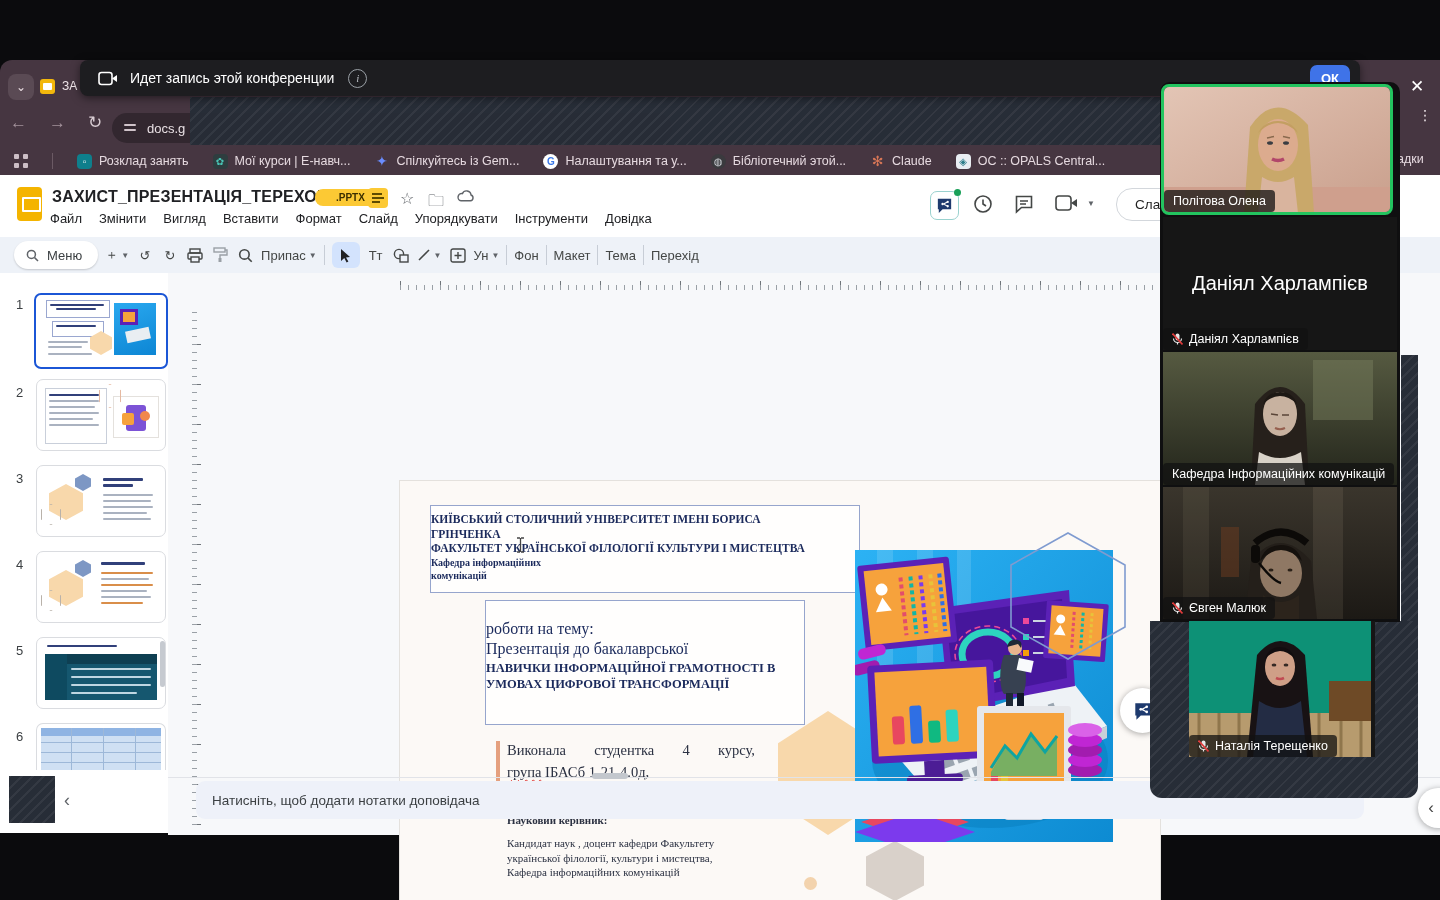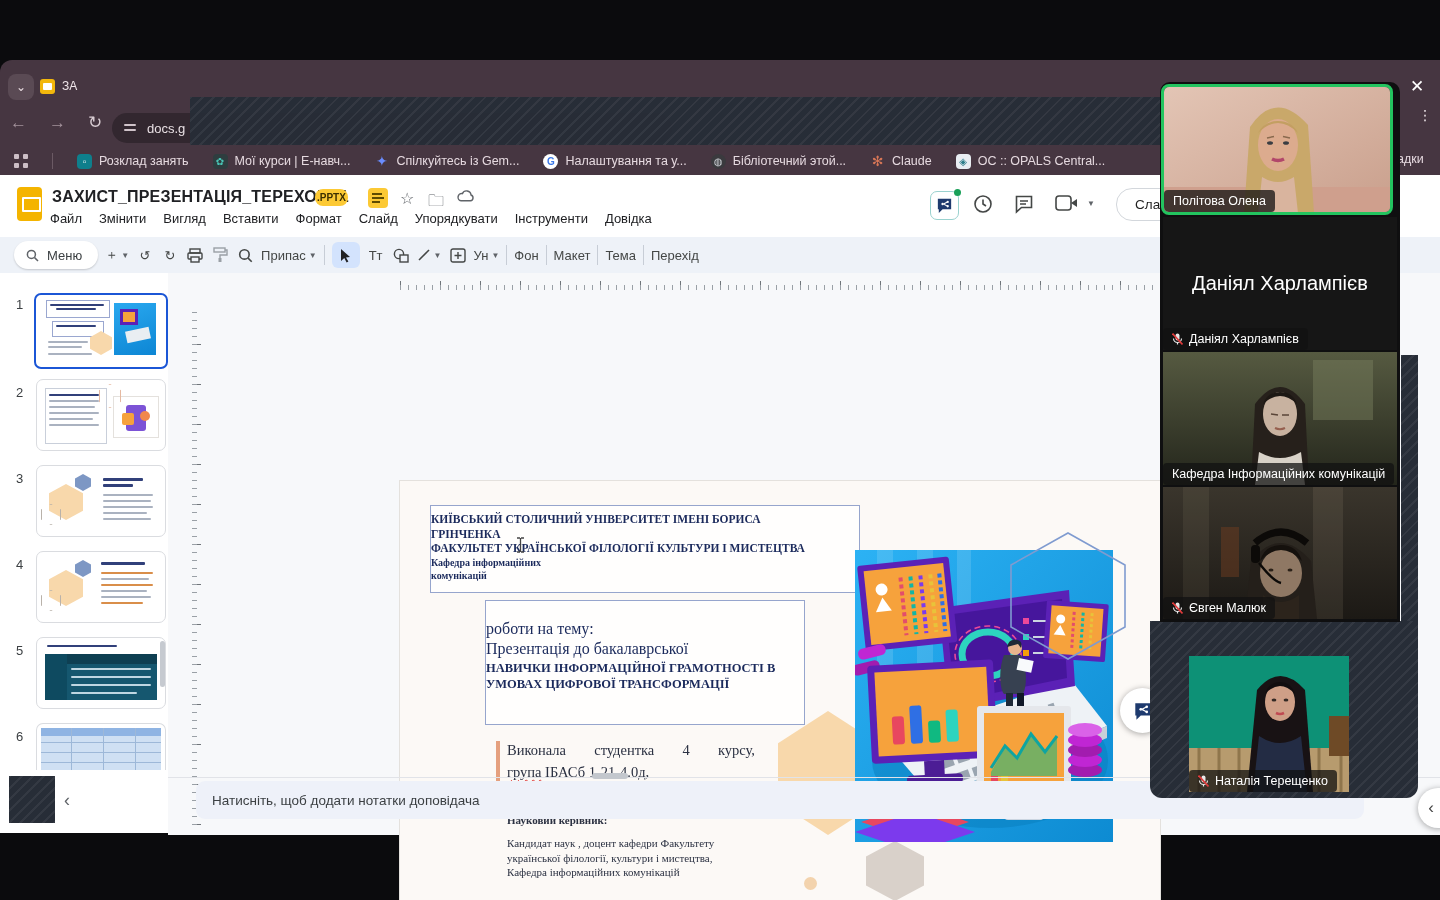--- a/index.html
+++ b/index.html
@@ -38,21 +38,21 @@
   .iinfo{margin-left:14px;width:17px;height:17px;border:1.4px solid #9aa0a6;border-radius:50%;color:#b8bcc1;
          display:inline-flex;align-items:center;justify-content:center;font-size:11px;font-family:"Liberation Serif",serif;font-style:italic;}
   .okbtn{margin-left:auto;background:#3f73e8;color:#fff;border:none;border-radius:7px;width:40px;height:27px;
          font-size:13px;font-weight:bold;}
   .hatch{background-color:#272d37;background-image:repeating-linear-gradient(135deg,rgba(255,255,255,.06) 0 2px,transparent 2px 8px);}
   
   .gsapp{left:0;top:175px;width:1440px;height:658px;background:#fff;}
   .gslogo{left:17px;top:12px;width:25px;height:34px;background:#f4b400;border-radius:4px;position:absolute;}
   .gslogo:after{content:"";position:absolute;left:5px;top:10px;width:15px;height:11px;border:2.5px solid #fff;border-radius:1px;}
   .doctitle{left:52px;top:13px;font-size:16px;font-weight:bold;color:#202124;letter-spacing:.2px;}
-  .badge{left:315px;top:14px;background:#fcc934;color:#3c2f00;font-size:10px;font-weight:bold;border-radius:8px;padding:3px 2px;}
+  .badge{left:315px;top:14px;background:#fcc934;color:#3c2f00;font-size:10px;font-weight:bold;border-radius:8px;padding:3px 21px;}
   .fticon{left:368px;top:13px;width:20px;height:20px;background:#fcc934;border-radius:4px;position:absolute;}
   .fticon:after{content:"";position:absolute;left:4px;top:4px;width:12px;height:12px;
      background:linear-gradient(#5f4b00 0 0) 0 1px/10px 2px no-repeat,linear-gradient(#5f4b00 0 0) 0 5px/12px 2px no-repeat,linear-gradient(#5f4b00 0 0) 0 9px/8px 2px no-repeat;}
   .hico{color:#5f6368;font-size:16px;}
   .menus{left:50px;top:36px;display:flex;gap:17px;font-size:13px;color:#202124;}
   .menus span{cursor:default;}
   .toolbar{left:0;top:62px;width:1440px;height:36px;background:#eef2f8;display:flex;align-items:center;
            padding-left:14px;box-sizing:border-box;gap:7px;color:#444746;font-size:13px;}
   .menupill{background:#fff;border-radius:15px;height:28px;display:flex;align-items:center;gap:8px;padding:0 16px 0 12px;
             box-shadow:0 1px 2px rgba(0,0,0,.18);color:#3c4043;}
@@ -531,20 +531,29 @@
     <div class="abs" style="left:168px;top:602px;width:1272px;height:1px;background:#e1e3e8"></div>
     <div class="abs" style="left:592px;top:598px;width:36px;height:6px;background:#c3c7cd;border-radius:3px"></div>
     <span class="abs" style="left:64px;top:615px;color:#5f6368;font-size:18px">‹</span>
     <div class="notesbox" style="position:absolute">
       <span>Натисніть, щоб додати нотатки доповідача</span>
     </div>
   </div>
 
   <div class="abs hatch" style="left:9px;top:776px;width:46px;height:47px"></div>
 
+  <div class="abs toast">
+    <svg width="20" height="15" viewBox="0 0 20 15">
+      <rect x="1" y="1.5" width="13" height="12" rx="2.5" fill="none" stroke="#fff" stroke-width="1.6"></rect>
+      <path d="M14 7.5l5-3.5v7z" fill="#fff"></path>
+    </svg>
+    <span class="txt">Идет запись этой конференции</span>
+    <span class="iinfo">i</span>
+    <button class="okbtn">ОК</button>
+  </div>
   <div class="abs hatch" style="left:190px;top:97px;width:970px;height:48px;opacity:.97"></div>
 
   <div class="abs circlebtn" style="left:1120px;top:688px;width:45px;height:45px;z-index:20">
     <svg width="22" height="22" viewBox="0 0 20 20">
       <path d="M3 3h14v11H8l-4 4v-4H3z" fill="#1e3a6e"></path>
         <circle cx="8" cy="8.5" r="1.3" fill="#fff"></circle>
       <path d="M9 8.5l4-2.2M9 8.5l4 2.2" stroke="#fff" stroke-width="1.1"></path>
       <circle cx="13.4" cy="6.2" r="1.2" fill="#fff"></circle>
         <circle cx="13.4" cy="10.8" r="1.2" fill="#fff"></circle>
     </svg>
@@ -637,21 +646,21 @@
     <span class="lbl">
       <svg width="11" height="12" viewBox="0 0 11 12">
         <rect x="3.5" y="0.5" width="4" height="7" rx="2" fill="#e8e8e8"></rect>
         <path d="M1.5 5.5a4 4 0 0 0 8 0M5.5 9.5v2" stroke="#e8e8e8" stroke-width="1.2" fill="none"></path>
         <path d="M0.5 0.5l10 11" stroke="#e23b3b" stroke-width="1.6"></path>
       </svg>
       <span>Євген Малюк</span>
     </span>
   </div>
 
-  <div class="vtile" style="left:1189px;top:656px;width:160px;height:136px;z-index:41">
+  <div class="vtile" style="left:1189px;top:621px;width:186px;height:136px;z-index:41">
     <svg width="182" height="136" viewBox="0 0 182 136" preserveAspectRatio="none">
       <rect width="182" height="136" fill="#0d9176"></rect>
       <rect y="92" width="182" height="44" fill="#b79b6e"></rect>
       <g stroke="#8f764c" stroke-width="3">
           <path d="M10,92v44M30,92v44M50,92v44M130,92v44M152,92v44M172,92v44"></path>
         </g>
       <rect x="140" y="60" width="42" height="40" fill="#6e4a26"></rect>
       <path d="M68,34 Q91,6 116,34 L124,136 L58,136 Z" fill="#181214"></path>
       <ellipse cx="91" cy="46" rx="15" ry="19" fill="#cf9f87"></ellipse>
       <path d="M76,38 Q91,22 106,38 Q102,26 91,26 Q80,26 76,38Z" fill="#120d0f"></path>

